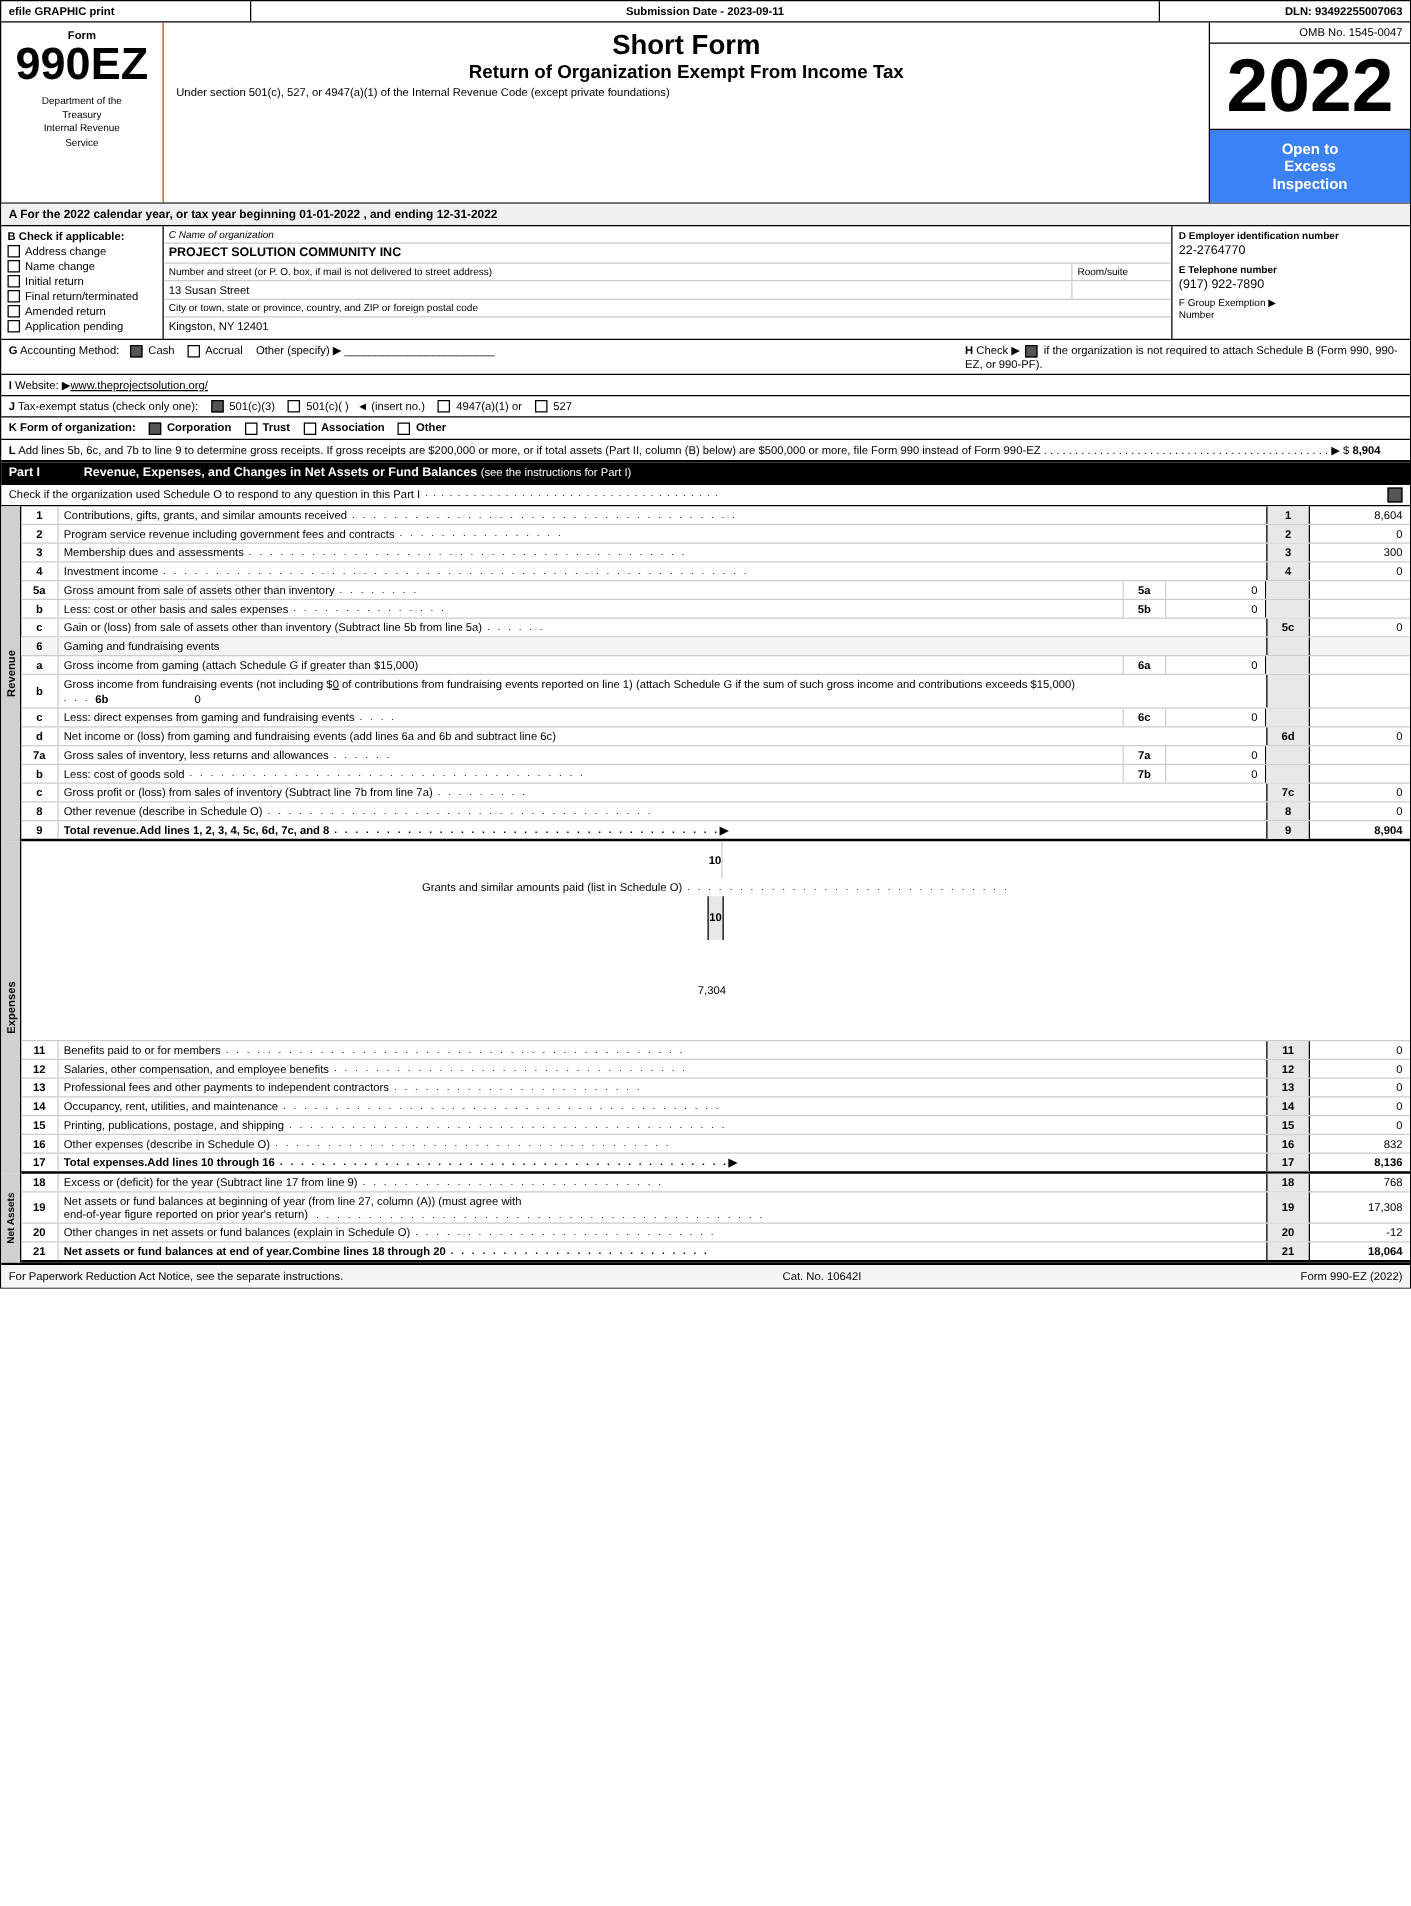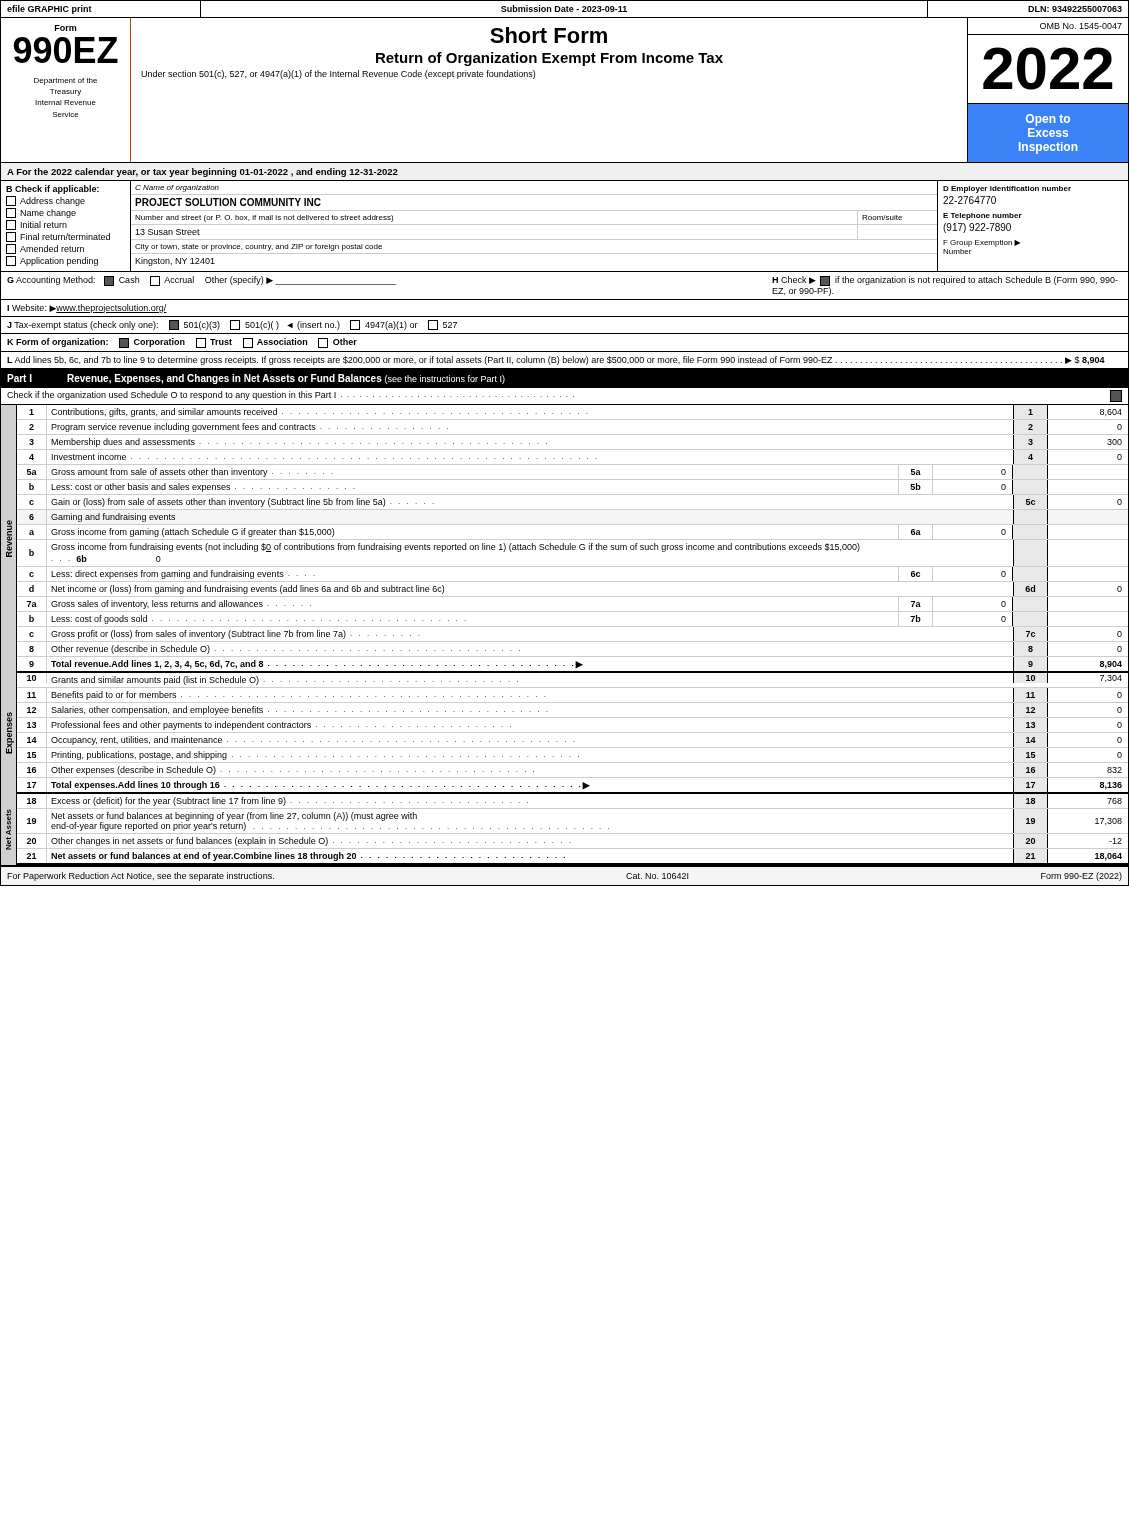--- a/index.html
+++ b/index.html
@@ -346,21 +346,21 @@
       </div>
     </div>
   </div>
 
   <div style="display:flex;">
     <div style="flex:0 0 16px; border-right:1px solid #000; background:#d0d0d0; display:flex; align-items:center; justify-content:center;">
       <span style="writing-mode:vertical-lr; transform:rotate(180deg); font-weight:bold; font-size:9px;">Expenses</span>
     </div>
     <div style="flex:1;">
 
-      <div style="display:flex; border-bottom:1px solid #ccc; align-items:flex-start;">
+      <div style="display:flex; border-bottom:1px solid #ccc; align-items:center;flex-direction:column;">
         <div style="flex:0 0 30px; display:flex; align-items:center; justify-content:center; font-size:9px; font-weight:bold; border-right:1px solid #ccc;">10</div>
         <div style="flex:1; padding:2px 4px; font-size:9px; display:flex; align-items:center;">Grants and similar amounts paid (list in Schedule O) <span style="letter-spacing:2px; font-size:8px; margin-left:4px;">. . . . . . . . . . . . . . . . . . . . . . . . . . . . . . .</span></div>
         <div style="flex:0 0 35px; display:flex; align-items:center; justify-content:center; font-size:9px; font-weight:bold; border-left:1px solid #000; border-right:1px solid #000; background:#e8e8e8;">10</div>
         <div style="flex:0 0 80px; display:flex; align-items:center; justify-content:flex-end; padding-right:6px; font-size:9px;">7,304</div>
       </div>
 
       <div style="display:flex; border-bottom:1px solid #ccc; align-items:stretch;justify-content:flex-end;">
         <div style="flex:0 0 30px; display:flex; align-items:center; justify-content:center; font-size:9px; font-weight:bold; border-right:1px solid #ccc;">11</div>
         <div style="flex:1; padding:2px 4px; font-size:9px; display:flex; align-items:center;">Benefits paid to or for members <span style="letter-spacing:2px; font-size:8px; margin-left:4px;">. . . . . . . . . . . . . . . . . . . . . . . . . . . . . . . . . . . . . . . . . . . .</span></div>
         <div style="flex:0 0 35px; display:flex; align-items:center; justify-content:center; font-size:9px; font-weight:bold; border-left:1px solid #000; border-right:1px solid #000; background:#e8e8e8;">11</div>

